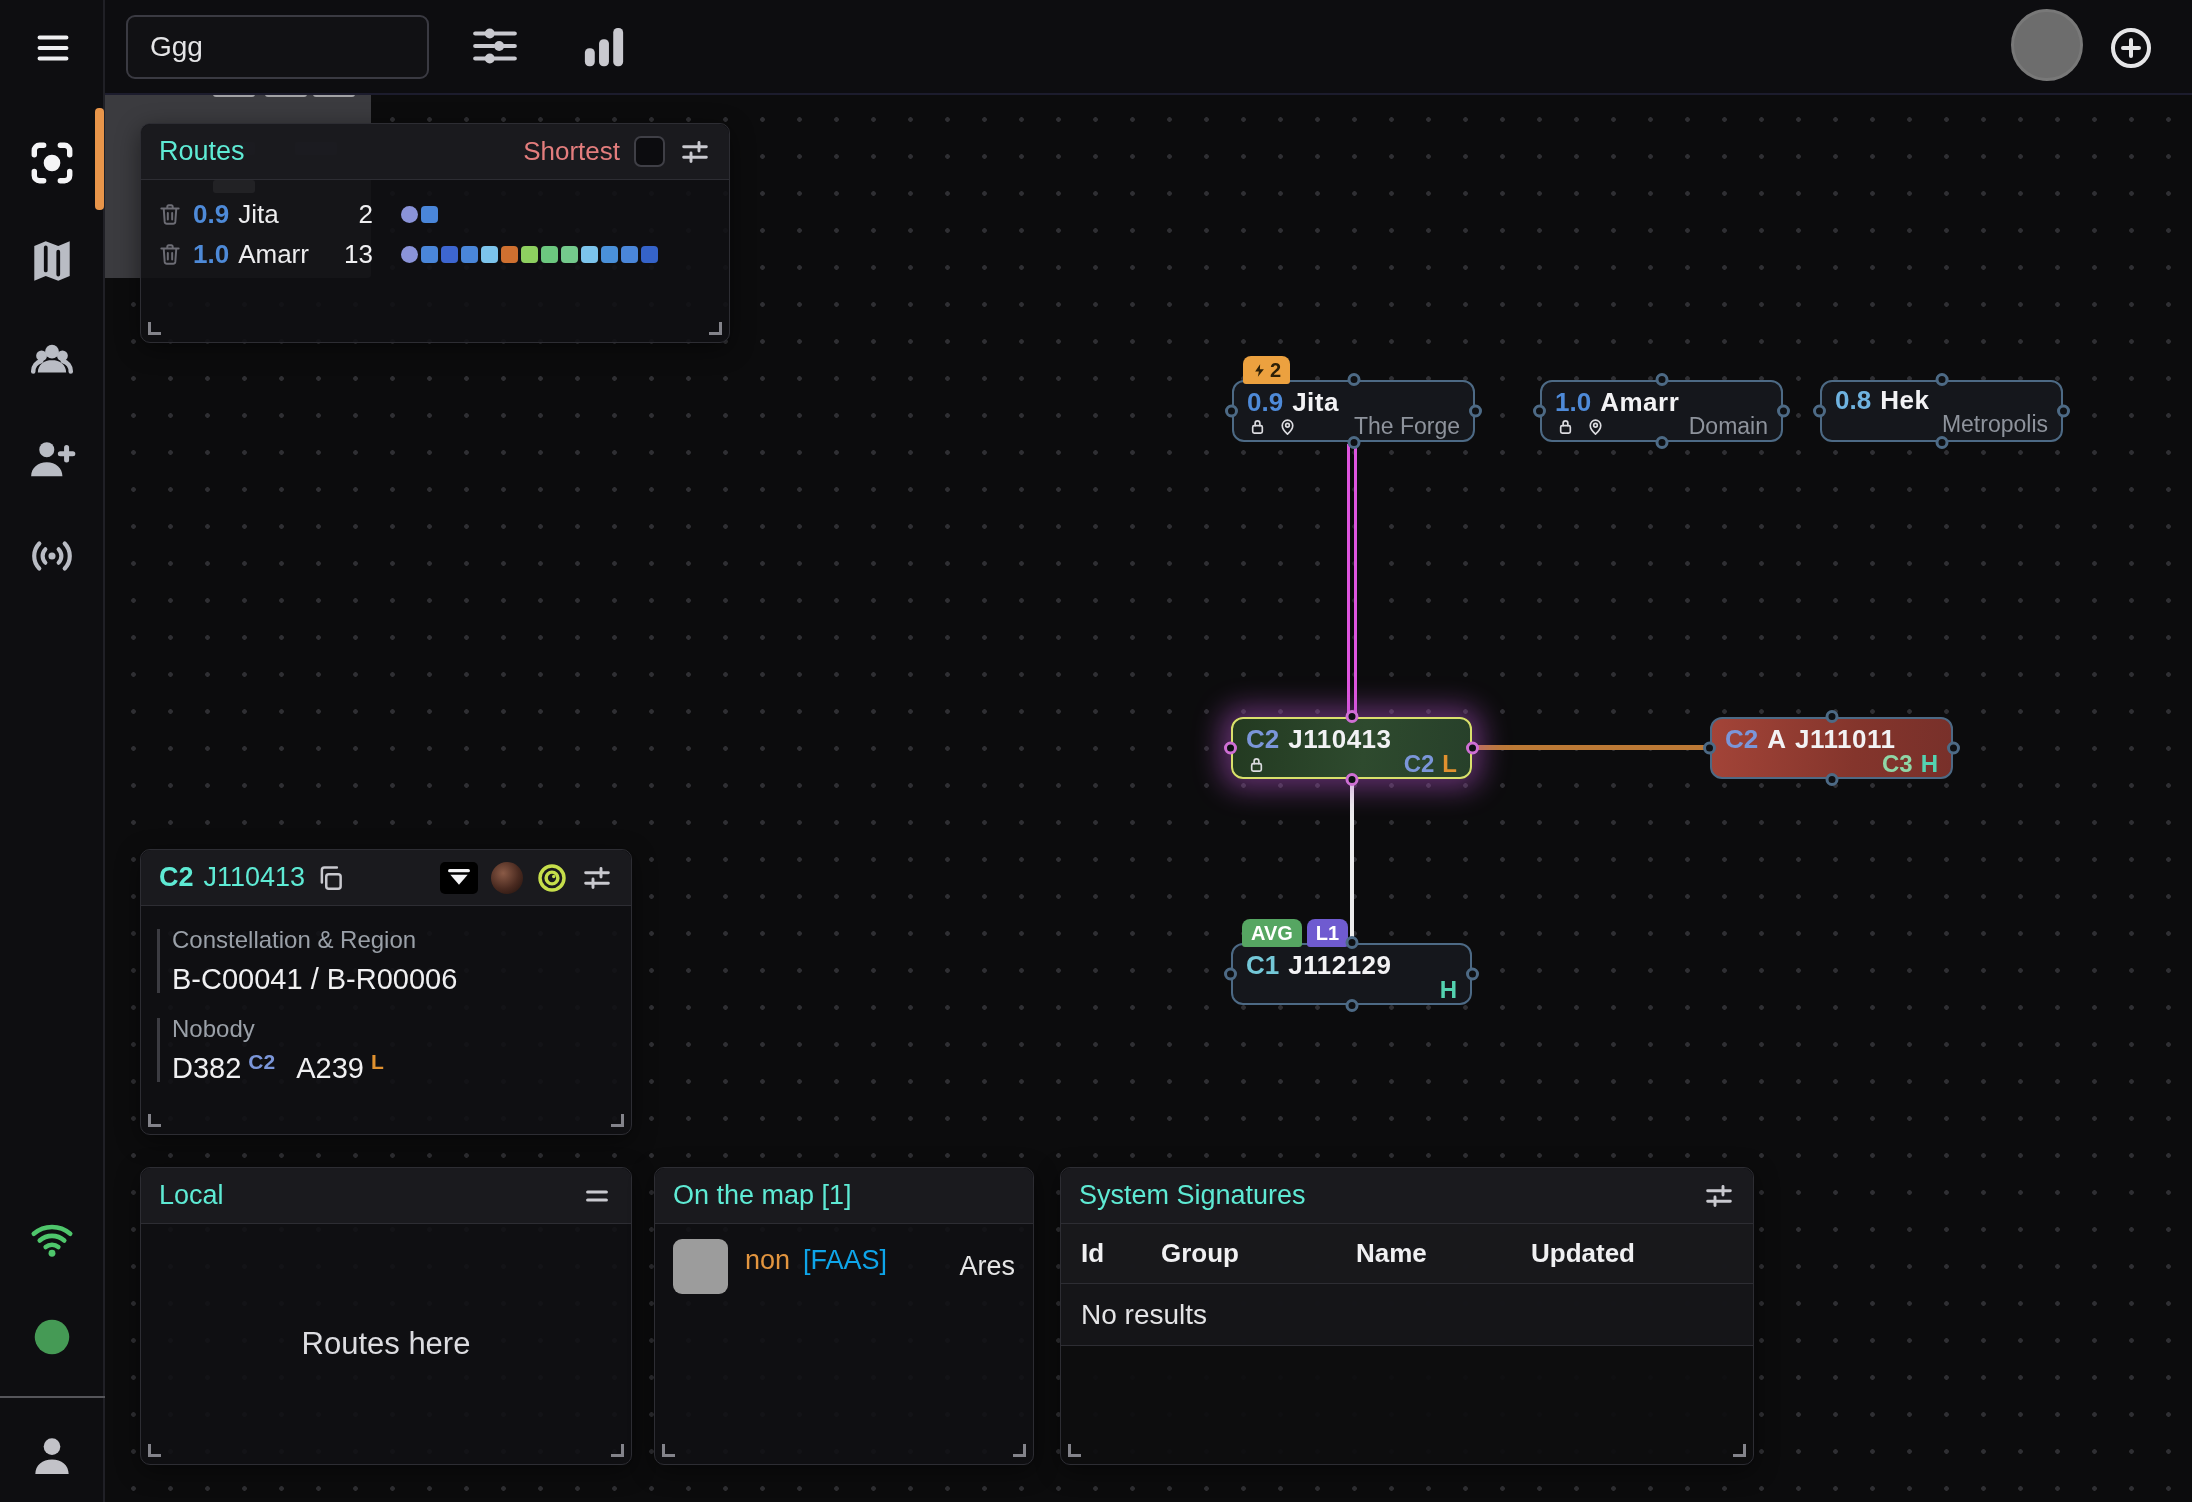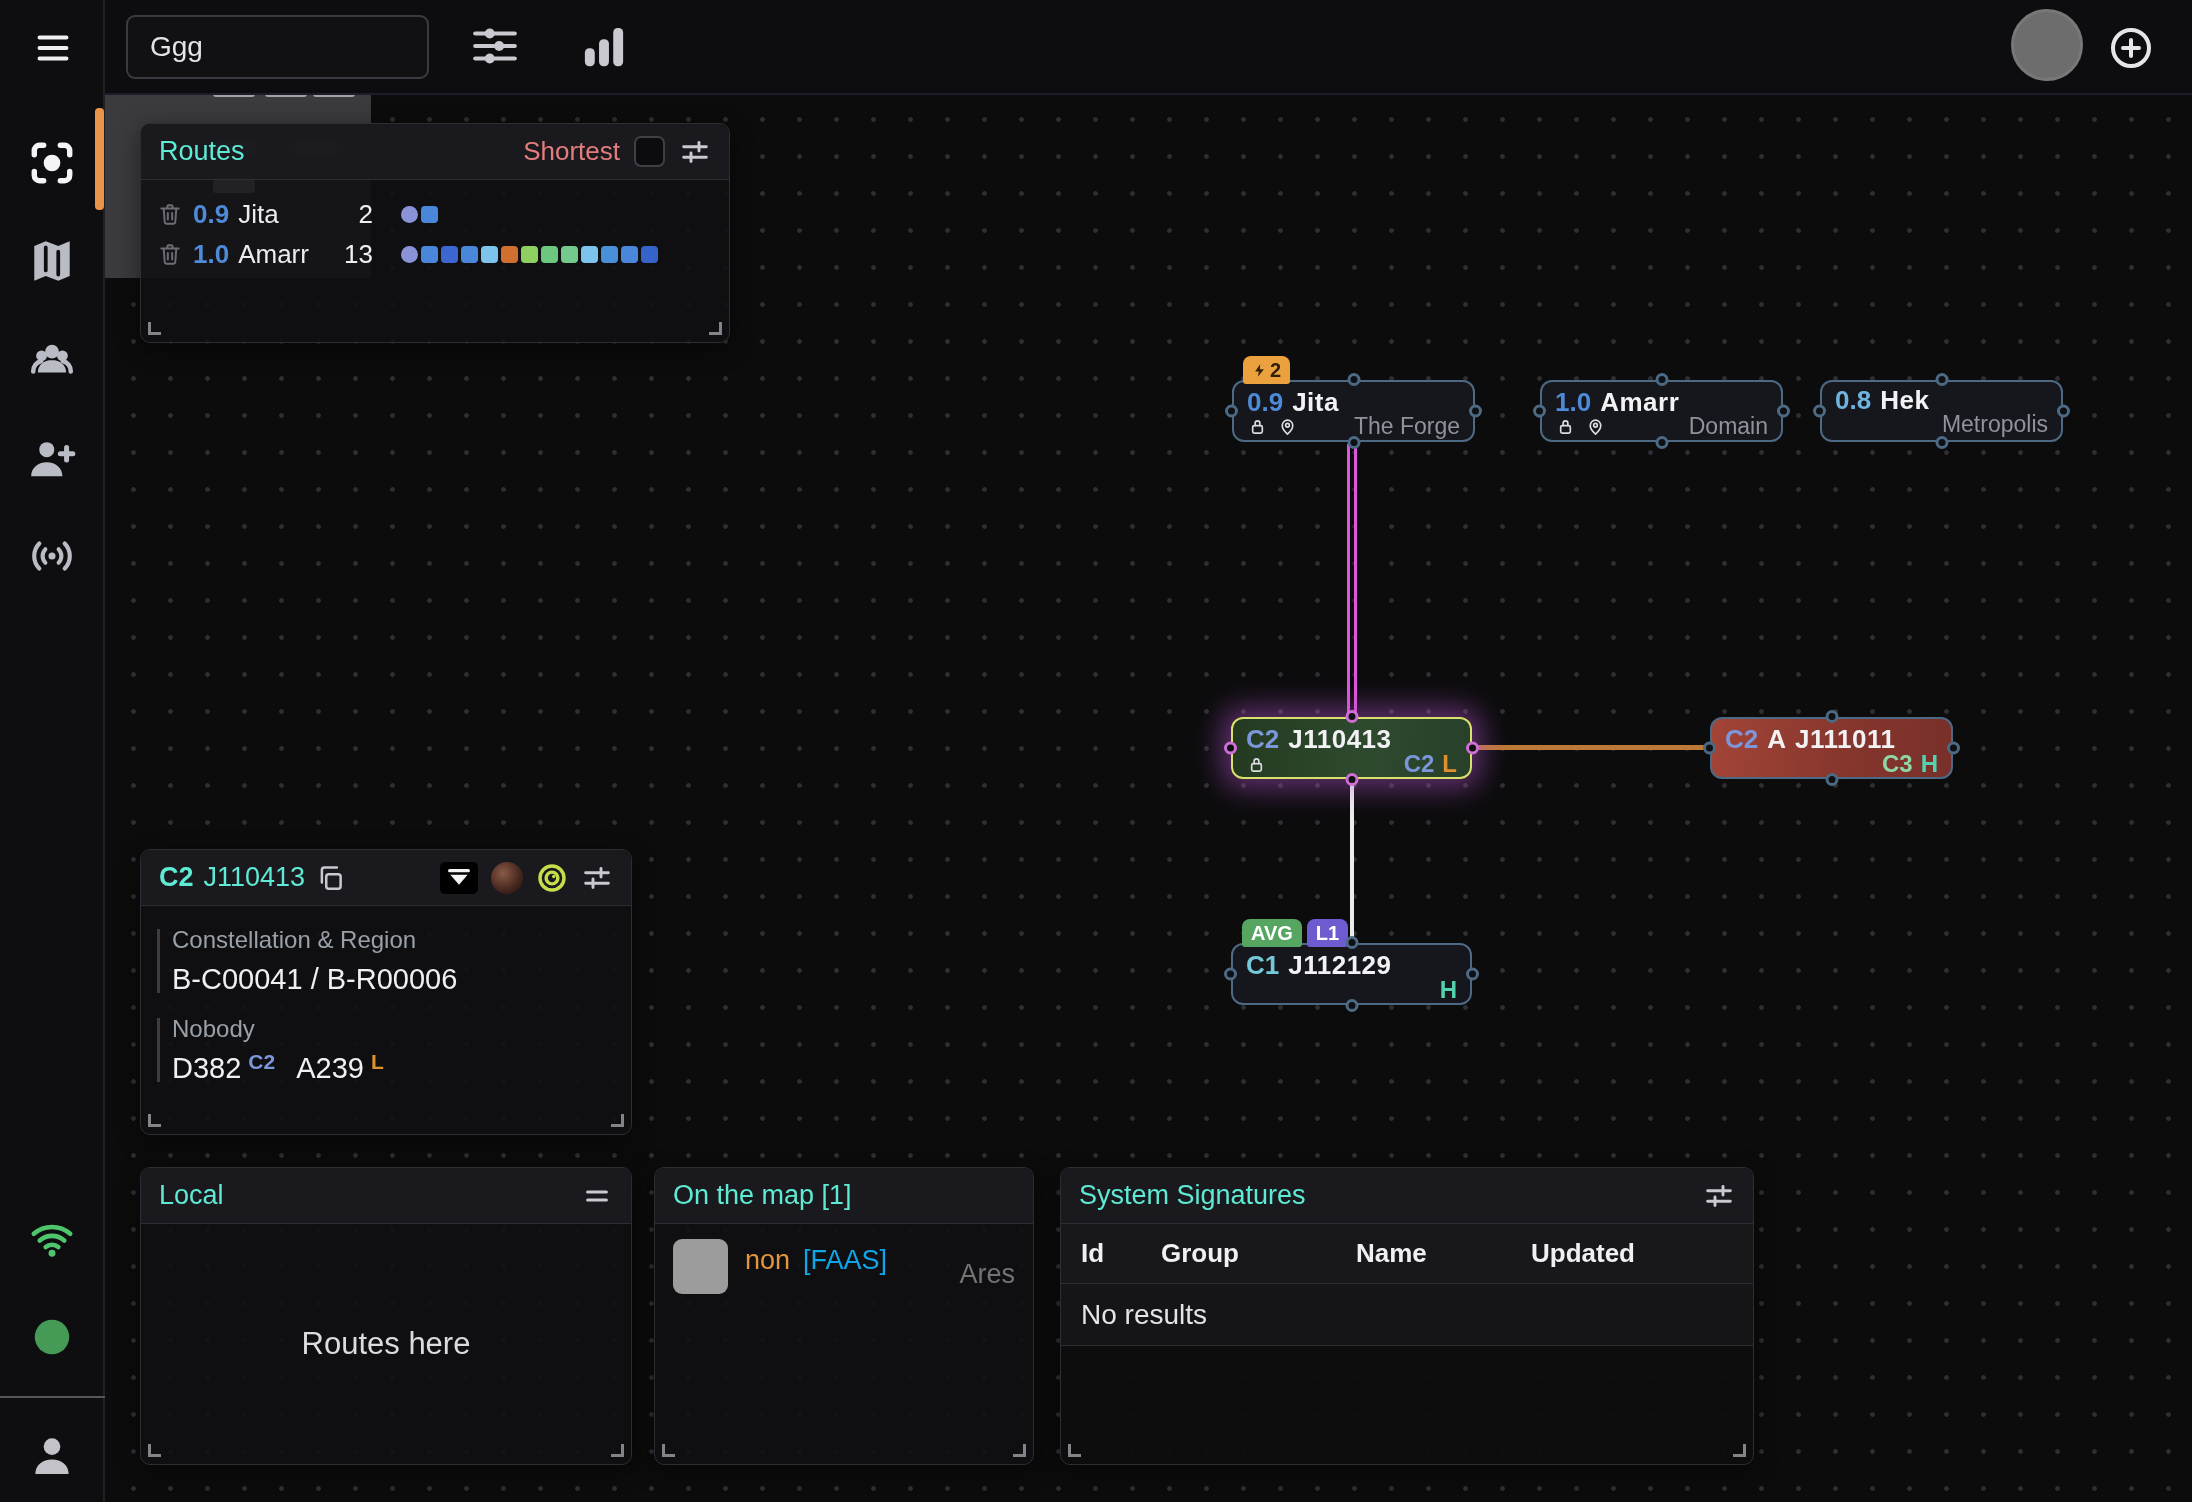--- a/index.html
+++ b/index.html
@@ -109,21 +109,21 @@
   #local-empty{position:absolute;inset:0;display:flex;align-items:center;justify-content:center;
                font-size:31px;color:#dcdce0}
 
   
   #onmap-panel{left:654px;top:1167px;width:380px;height:298px}
   #pilot-row{display:flex;align-items:flex-start;gap:17px;padding:15px 18px}
   #pilot-avatar{width:55px;height:55px;border-radius:9px;background:#9c9c9c;flex:0 0 55px}
   #pilot-row .txt{font-size:27px;margin-top:6px}
   #pilot-name{color:#e2953f}
   #pilot-ticker{color:#0ea5e9;margin-left:13px}
-  #pilot-ship{margin-left:auto;margin-top:20px;font-size:27px;color:#737373}
+  #pilot-ship{margin-left:auto;margin-top:12px;font-size:27px;color:#e5e5e5}
 
   
   #sig-panel{left:1060px;top:1167px;width:694px;height:298px}
   #sig-cols{display:flex;height:60px;align-items:center;background:rgba(25,25,29,.9);
             border-bottom:1px solid #2d2d33;padding-left:20px;font-weight:700;font-size:26px;color:#f0f0f2}
   .sig-col-0{width:80px}.sig-col-1{width:195px}.sig-col-2{width:175px}.sig-col-3{flex:1}
   #sig-empty{height:62px;display:flex;align-items:center;padding-left:20px;font-size:28px;color:#e4e4e6;
              border-bottom:1px solid #2d2d33;background:rgba(22,22,26,.85)}
   #sig-rest{flex:1;background:rgba(10,10,12,.45);border-radius:0 0 10px 10px}
 

